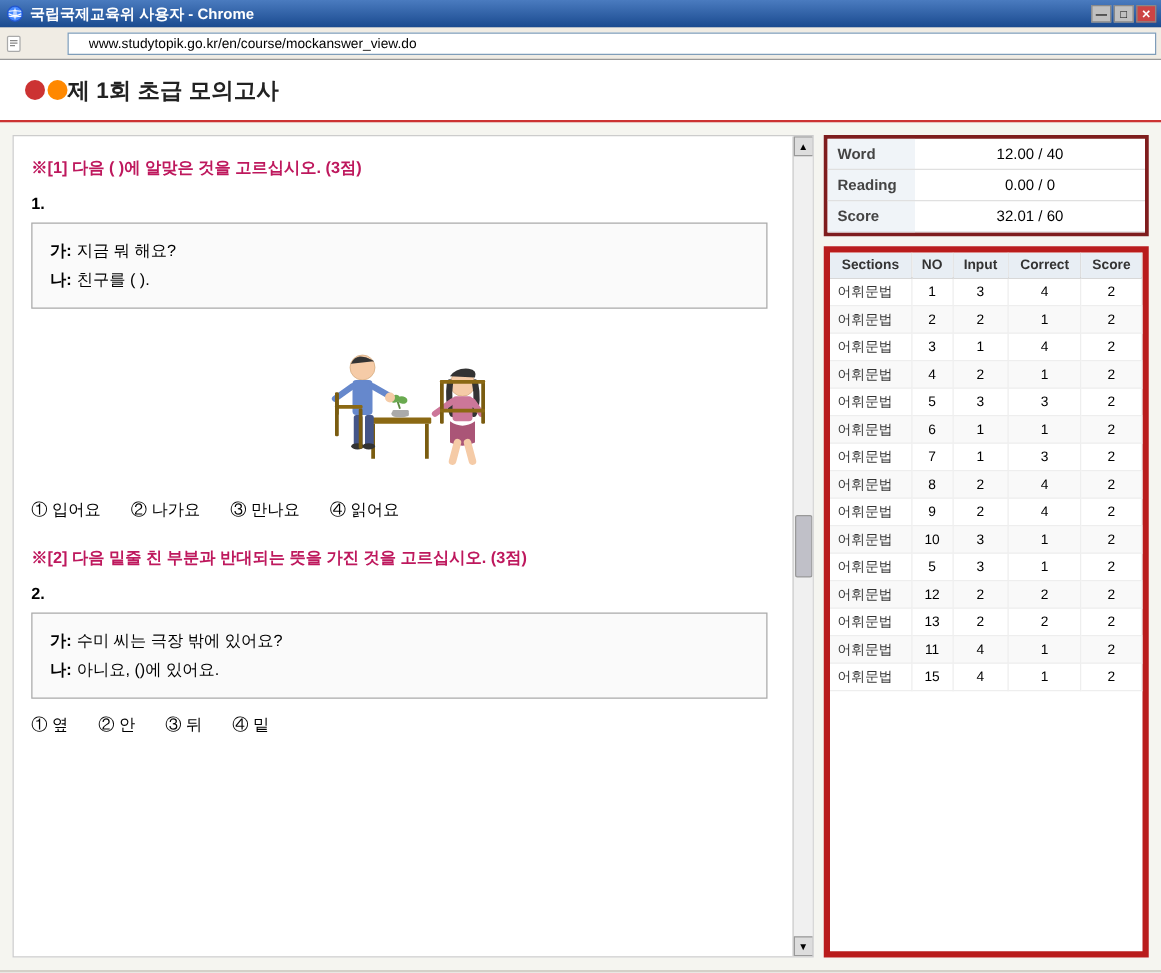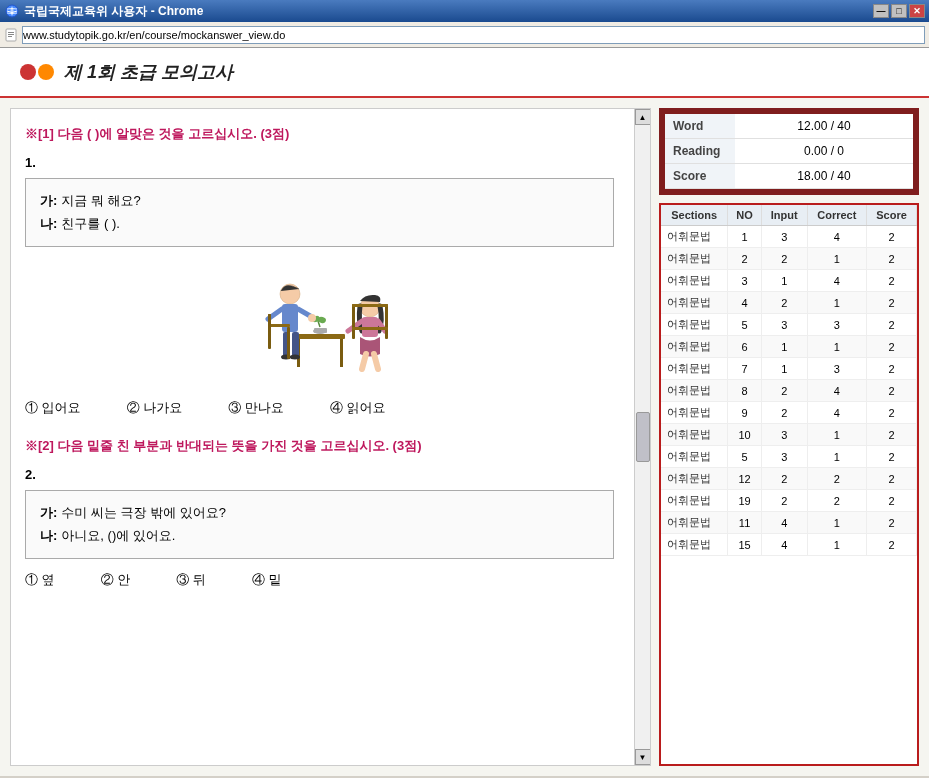--- a/index.html
+++ b/index.html
@@ -60,33 +60,32 @@
       align-items: center;
       padding: 2px 4px;
       border-bottom: 1px solid #999;
       gap: 4px;
     }
     .address-input {
       flex: 1;
       height: 18px;
       border: 1px solid #7f9db9;
       background: white;
-      padding: 0 0;
+      padding: 0 16px;
       font-size: 11px;
+      margin-left: 32px;
     }
 
     
     .page-header {
       background: white;
       padding: 12px 20px;
       display: flex;
       align-items: center;
-      gap: 10px;
       border-bottom: 2px solid #cc3333;
-      font-style: italic;
     }
     .logo-circles {
       display: flex;
       gap: 2px;
     }
     .circle-red {
       width: 16px; height: 16px;
       background: #cc3333;
       border-radius: 50%;
     }
@@ -123,21 +122,21 @@
     .right-panel {
       width: 260px;
       display: flex;
       flex-direction: column;
       gap: 8px;
     }
 
     
     .score-table-container {
       background: white;
-      border: 6px solid #7f1d1d;
+      border: 3px solid #7f1d1d;
       overflow: hidden;
     }
     .score-table {
       width: 100%;
       border-collapse: collapse;
       font-size: 12px;
     }
     .score-table td {
       padding: 5px 8px;
       border-bottom: 1px solid #e0e0e0;
@@ -147,21 +146,21 @@
       text-align: left;
       background: #f0f4f8;
       font-weight: bold;
       color: #444;
       width: 70px;
     }
 
     
     .sections-container {
       background: white;
-      border: 2px solid #b91c1c;
+      border: 5px solid #b91c1c;
       flex: 1;
       overflow: hidden;
       display: flex;
       flex-direction: column;
     }
     .sections-table-wrap {
       overflow-y: scroll;
       flex: 1;
     }
     .sections-table {
@@ -216,21 +215,21 @@
     .dialog-box .speaker {
       font-weight: bold;
     }
     .image-area {
       display: flex;
       justify-content: center;
       margin: 10px 0;
     }
     .options-row {
       display: flex;
-      gap: 46px;
+      gap: 24px;
       margin-top: 8px;
       font-size: 13px;
       flex-wrap: wrap;
       align-items: flex-end;
     }
     .option-item {
       display: flex;
       align-items: center;
       gap: 4px;
     }
@@ -428,21 +427,21 @@
         <tr>
     <td>Word</td>
     <td>12.00 / 40</td>
   </tr>
             <tr>
     <td>Reading</td>
     <td>0.00 / 0</td>
   </tr>
             <tr>
     <td>Score</td>
-    <td>18.00 / 40</td>
+    <td>32.01 / 60</td>
   </tr>
           </tbody>
       </table>
     </div>
 
     <div class="sections-container">
       <div class="sections-table-wrap">
         <table class="sections-table">
           <thead>
             <tr id="sections-header-row">
@@ -533,21 +532,21 @@
               </tr>
               <tr>
                 <td>어휘문법</td>
                 <td>12</td>
                 <td>2</td>
                 <td>2</td>
                 <td>2</td>
               </tr>
               <tr>
                 <td>어휘문법</td>
-                <td>19</td>
+                <td>13</td>
                 <td>2</td>
                 <td>2</td>
                 <td>2</td>
               </tr>
               <tr>
                 <td>어휘문법</td>
                 <td>11</td>
                 <td>4</td>
                 <td>1</td>
                 <td>2</td>

